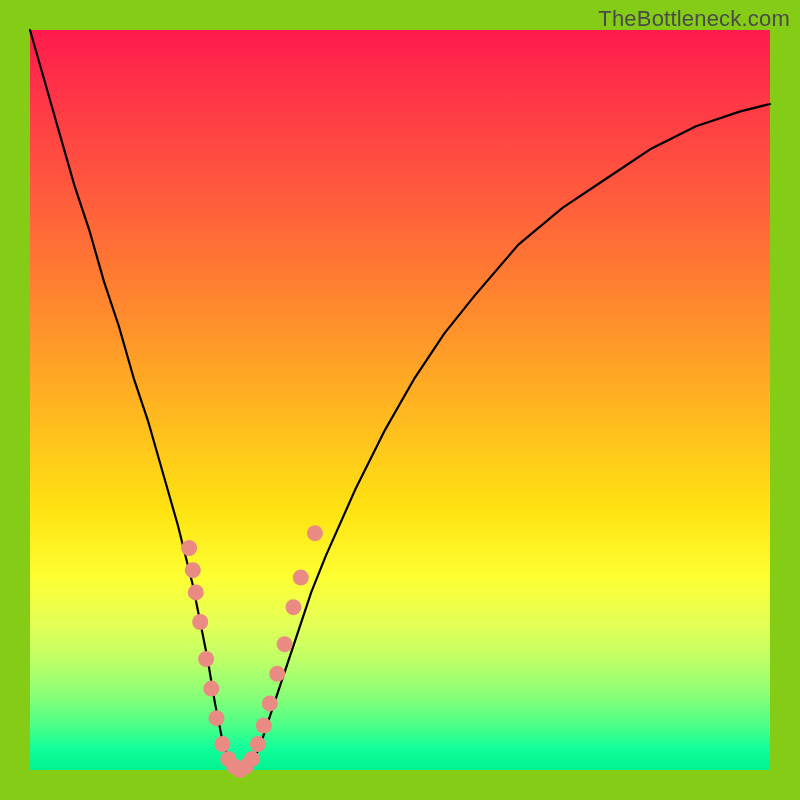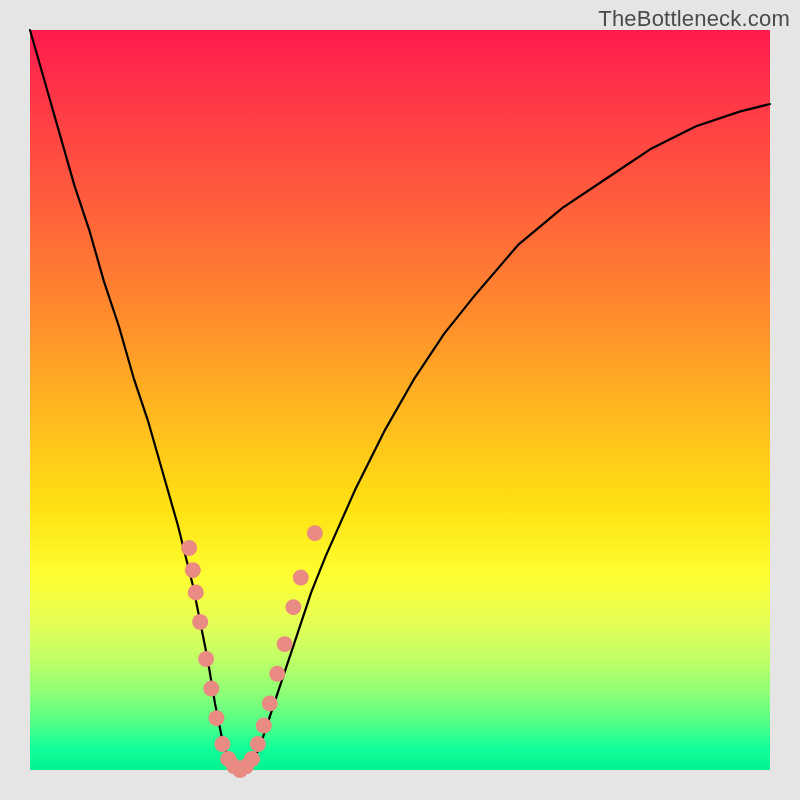--- a/index.html
+++ b/index.html
@@ -8,21 +8,21 @@
     width: 800px;
     height: 800px;
     overflow: hidden;
     background: #000;
     font-family: Arial, Helvetica, sans-serif;
   }
   .frame {
     position: relative;
     width: 800px;
     height: 800px;
-    background: #e5e5e5;
+    background: #84cc16;
   }
   .plot {
     position: absolute;
     left: 30px;
     top: 30px;
     width: 740px;
     height: 740px;
     
     background: linear-gradient(
       to bottom,

